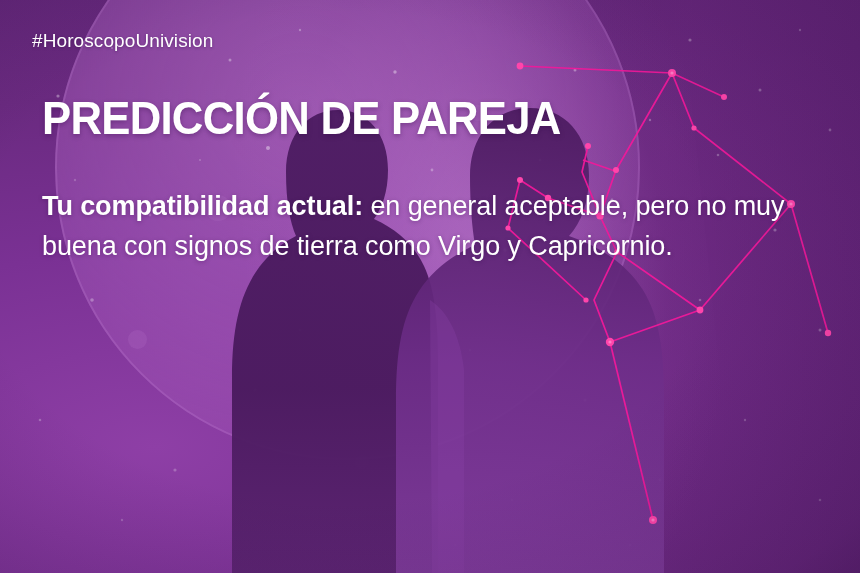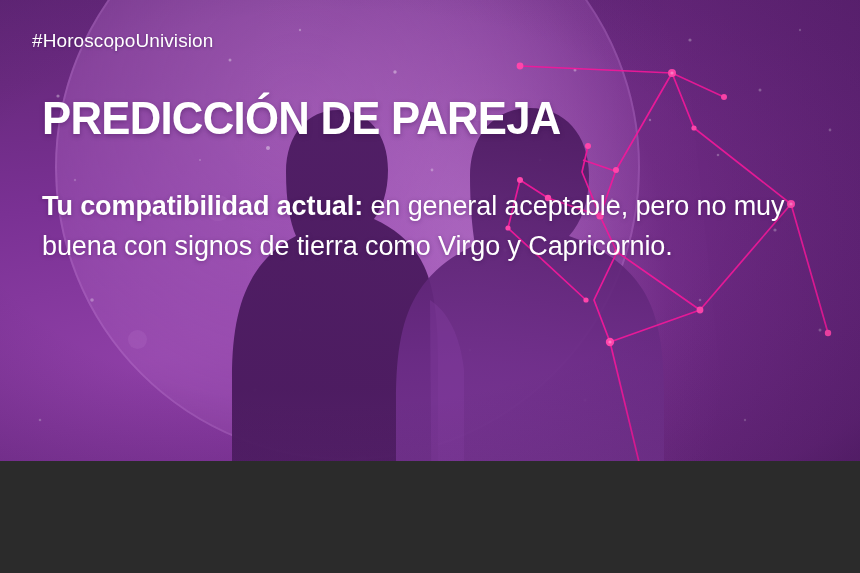--- a/index.html
+++ b/index.html
@@ -6,21 +6,21 @@
   html, body {
     margin: 0;
     padding: 0;
     background: #2b2b2b;
   }
   * { box-sizing: border-box; }
 
   .card {
     position: relative;
     width: 860px;
-    height: 461px;
+    height: 573px;
     overflow: hidden;
     font-family: "Liberation Sans", "DejaVu Sans", sans-serif;
     background: #6a2b80;
   }
 
   
   .bg-base {
     position: absolute;
     inset: 0;
     background:

